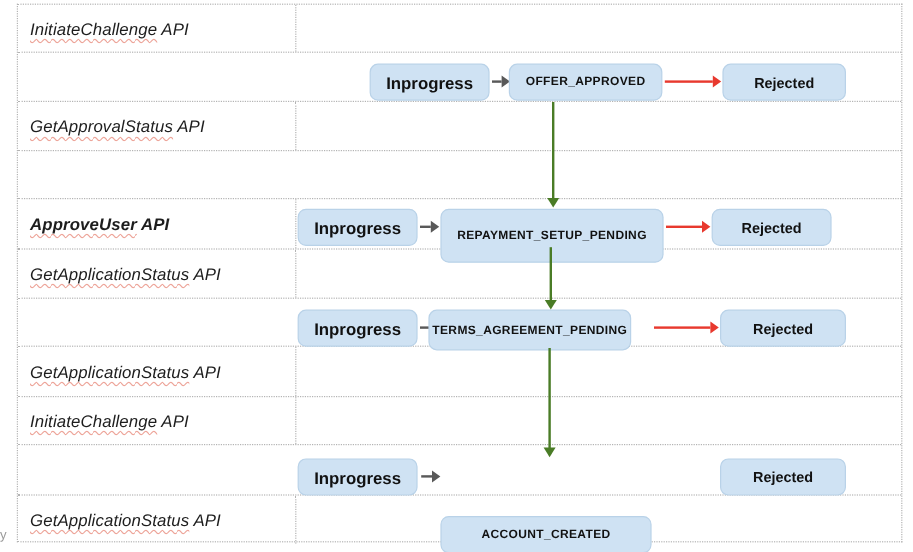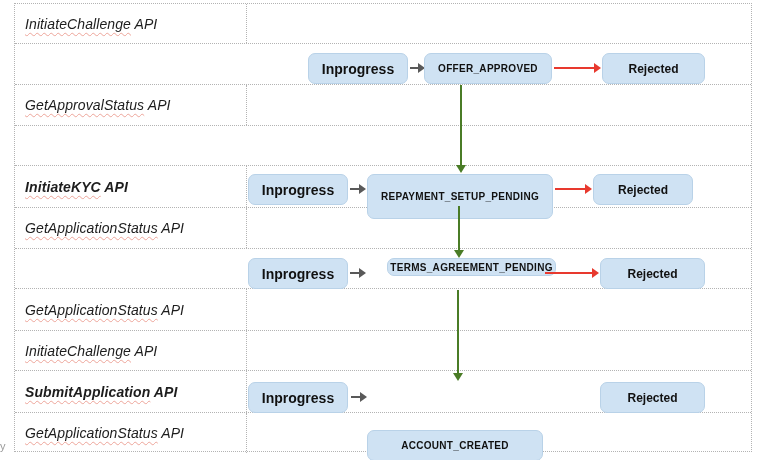--- a/index.html
+++ b/index.html
@@ -63,21 +63,21 @@
   #f1-end{left:602px;top:53px;width:103px;height:31px;}
 
   #f2-start{left:248px;top:174px;width:100px;height:31px;}
   #f2-garrow{left:350px;top:188px;width:9px;}
   #f2-state{left:367px;top:174px;width:186px;height:45px;}
   #f2-rarrow{left:555px;top:188px;width:30px;}
   #f2-end{left:593px;top:174px;width:100px;height:31px;}
 
   #f3-start{left:248px;top:258px;width:100px;height:31px;}
   #f3-garrow{left:350px;top:272px;width:9px;}
-  #f3-state{left:387px;top:258px;width:169px;height:18px;}
+  #f3-state{left:357px;top:258px;width:169px;height:34px;}
   #f3-rarrow{left:545px;top:272px;width:47px;}
   #f3-end{left:600px;top:258px;width:105px;height:31px;}
 
   #f4-start{left:248px;top:382px;width:100px;height:31px;}
   #f4-garrow{left:351px;top:396px;width:9px;}
   #f4-state{left:367px;top:382px;width:176px;height:31px;margin-top:48px;}
   #f4-end{left:600px;top:382px;width:105px;height:31px;}
 
   #g1{left:460px;top:85px;height:81px;}
   #g2{left:458px;top:206px;height:45px;}
@@ -106,21 +106,21 @@
       <div class="cell-left">
         <span class="label"><span class="squiggle">GetApprovalStatus</span><span> API</span></span>
       </div>
         <div class="cell-right"></div>
     </div>
     <div class="row" style="height:40px">
         <div class="cell-right"></div>
     </div>
     <div class="row bold" style="height:42px">
       <div class="cell-left">
-        <span class="label"><span class="squiggle">InitiateKYC</span><span> API</span></span>
+        <span class="label"><span class="squiggle">ApproveUser</span><span> API</span></span>
       </div>
         <div class="cell-right"></div>
     </div>
     <div class="row" style="height:41px">
       <div class="cell-left">
         <span class="label"><span class="squiggle">GetApplicationStatus</span><span> API</span></span>
       </div>
         <div class="cell-right"></div>
     </div>
     <div class="row bold" style="height:40px">
@@ -132,23 +132,20 @@
       </div>
         <div class="cell-right"></div>
     </div>
     <div class="row" style="height:40px">
       <div class="cell-left">
         <span class="label"><span class="squiggle">InitiateChallenge</span><span> API</span></span>
       </div>
         <div class="cell-right"></div>
     </div>
     <div class="row bold" style="height:42px">
-      <div class="cell-left">
-        <span class="label"><span class="squiggle">SubmitApplication</span><span> API</span></span>
-      </div>
         <div class="cell-right"></div>
     </div>
     <div class="row" style="height:40px">
       <div class="cell-left">
         <span class="label"><span class="squiggle">GetApplicationStatus</span><span> API</span></span>
       </div>
         <div class="cell-right"></div>
     </div>
   </div>
 

